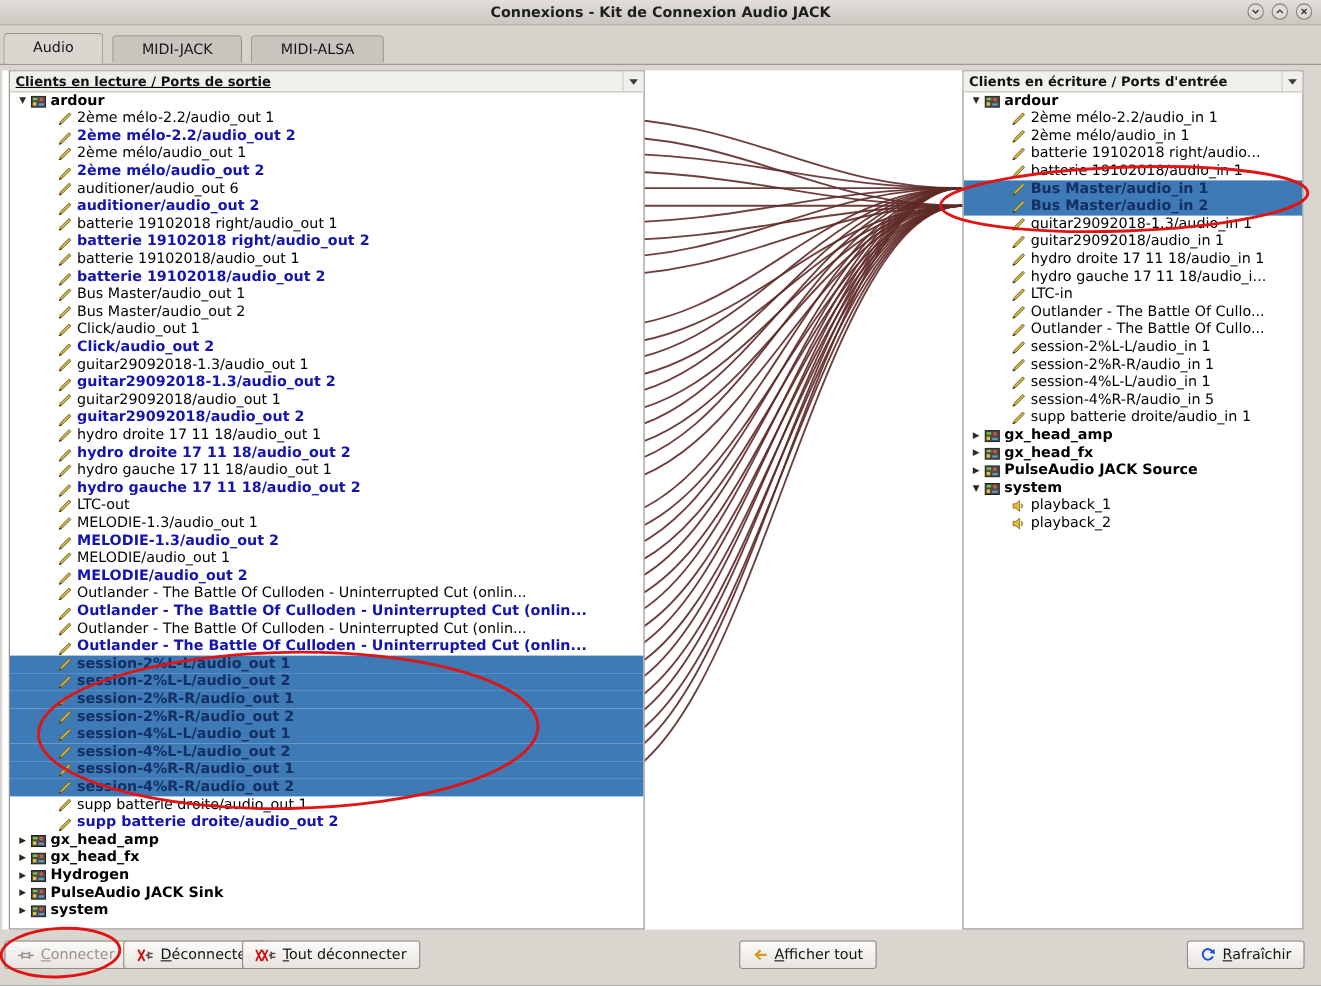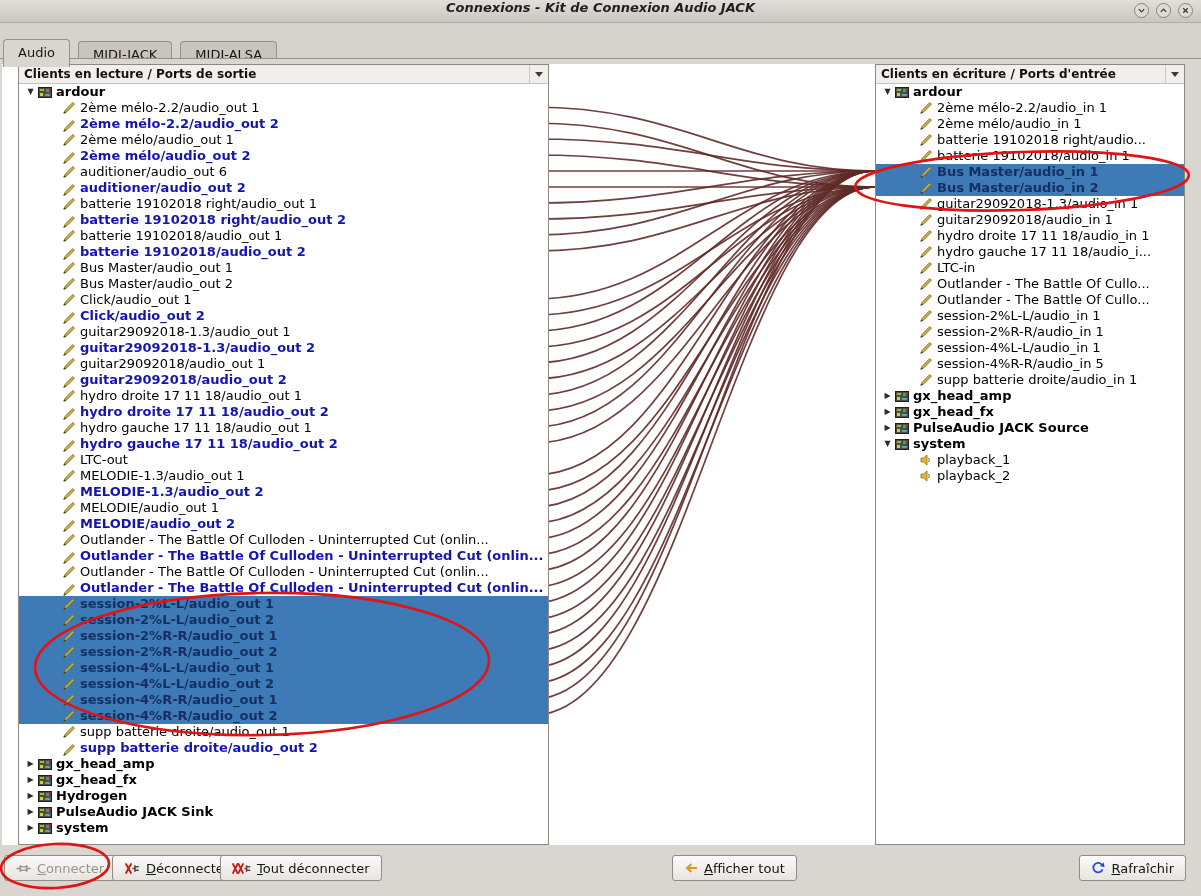--- a/index.html
+++ b/index.html
@@ -1,37 +1,37 @@
 <!DOCTYPE html>
 <html style="--sel-bg: #3d7ab6; --sel-fg: #152f63; --link: #1414ae;"><head>
 <meta charset="utf-8">
 <style>
   html,body{margin:0;padding:0;background:#777;}
   .window{position:relative;width:1201px;height:896px;background:#d6d2cc;overflow:hidden;
           font-family:"DejaVu Sans","Liberation Sans",sans-serif;}
   
   .titlebar{position:absolute;top:0;left:0;right:0;height:22px;
             background:linear-gradient(#e2dfda,#cac6c0);border-bottom:1px solid #b1ada6;
-            display:flex;align-items:flex-start;justify-content:center;font-style:italic;}
+            display:flex;align-items:center;justify-content:center;}
   .title{font-size:13px;font-weight:bold;color:#1e1e1e;}
   .win-buttons{position:absolute;right:8px;top:3px;display:flex;gap:7px;}
   .win-btn{width:15px;height:15px;border-radius:50%;border:1px solid #87837c;background:#dfdcd6;
            display:flex;align-items:center;justify-content:center;cursor:pointer;box-sizing:border-box;}
   
   .tabbar{position:absolute;top:22px;left:0;right:0;height:36px;padding:8px 0 0 3px;box-sizing:border-box;}
-  .tab{display:inline-block;padding:5px 14px 4px;font-size:13px;color:#161616;background:#c9c5be;
+  .tab{display:inline-block;padding:5px 26px 4px;font-size:13px;color:#161616;background:#c9c5be;
        border:1px solid #96928b;border-bottom:none;border-radius:4px 4px 0 0;margin-right:3px;
-       position:relative;top:2px;cursor:pointer;margin-top:9px;}
+       position:relative;top:2px;cursor:pointer;}
   .tab.active{background:#d9d6d0;top:0;padding-bottom:7px;z-index:2;}
   .content-frame{position:absolute;top:58px;left:0;right:0;bottom:0;background:#d9d6d0;border-top:1px solid #96928b;}
   
   .canvas{position:absolute;left:2px;top:64px;width:1183px;height:781px;background:#ffffff;}
   #curves{position:absolute;left:531px;top:0;width:342px;height:781px;}
   .panel{position:absolute;top:0;height:781px;background:#fff;border:1px solid #8d8982;box-sizing:border-box;}
-  .panel.left{left:16px;width:531px;}
+  .panel.left{left:6px;width:578px;text-decoration:underline;}
   .panel.right{left:873px;width:310px;}
   .panel-header{height:19px;background:#f1efeb;border-bottom:1px solid #c6c2bb;display:flex;align-items:center;
                 font-size:12px;font-weight:bold;color:#111;padding:0 0 0 5px;box-sizing:border-box;}
   .ph-label{flex:1;white-space:nowrap;overflow:hidden;}
   .ph-arrow{height:100%;display:flex;align-items:center;padding:0 5px;border-left:1px solid #cfcbc4;cursor:pointer;}
   .caret{width:0;height:0;border:4px solid transparent;border-top:5px solid #3c3c3c;margin-top:4px;}
   .tree{position:absolute;top:19px;left:0;right:0;bottom:0;overflow:hidden;}
   .row{height:16px;line-height:16px;font-size:13px;white-space:nowrap;overflow:hidden;
        display:flex;align-items:center;cursor:default;color:#000;}
   .client-row{padding-left:5px;font-weight:bold;}

